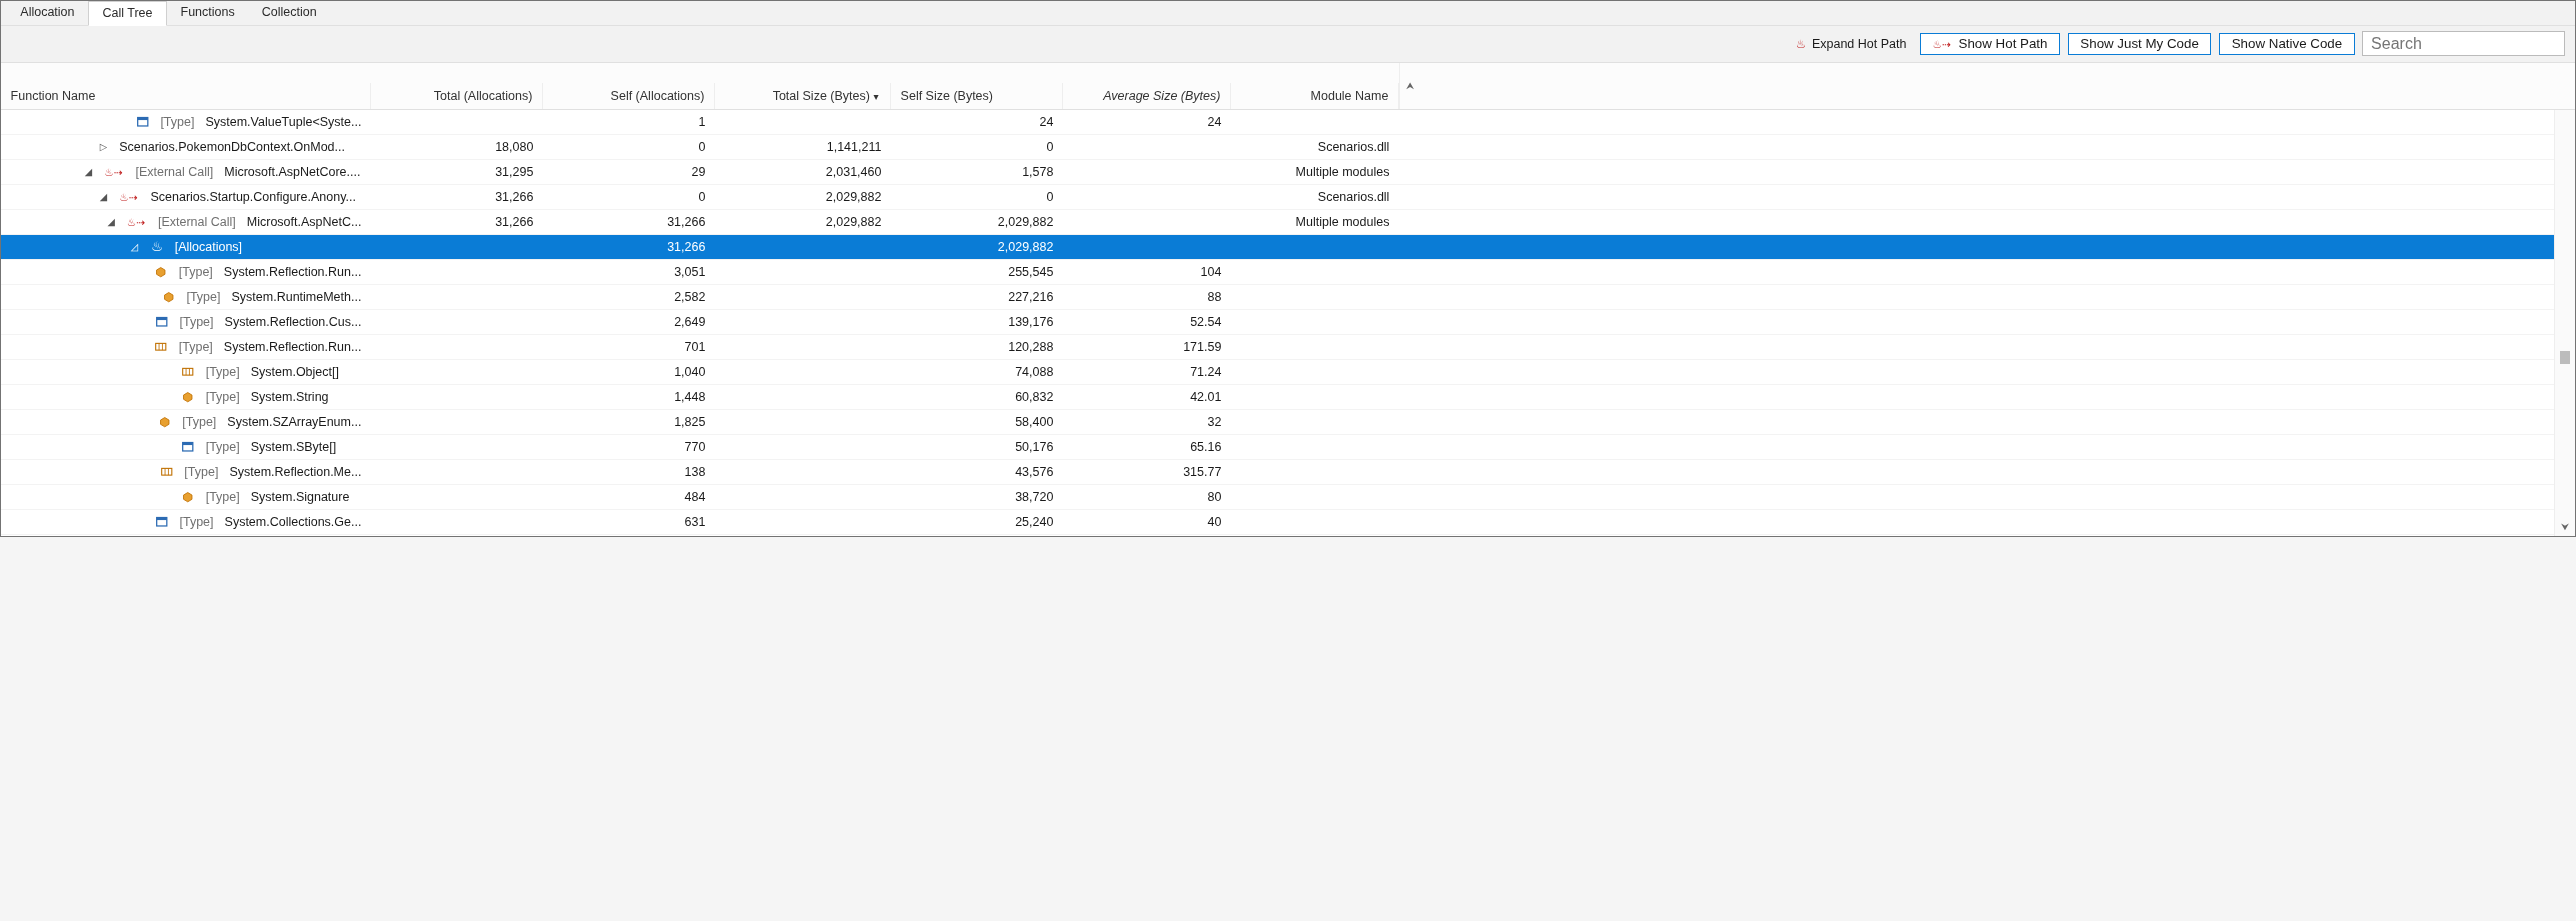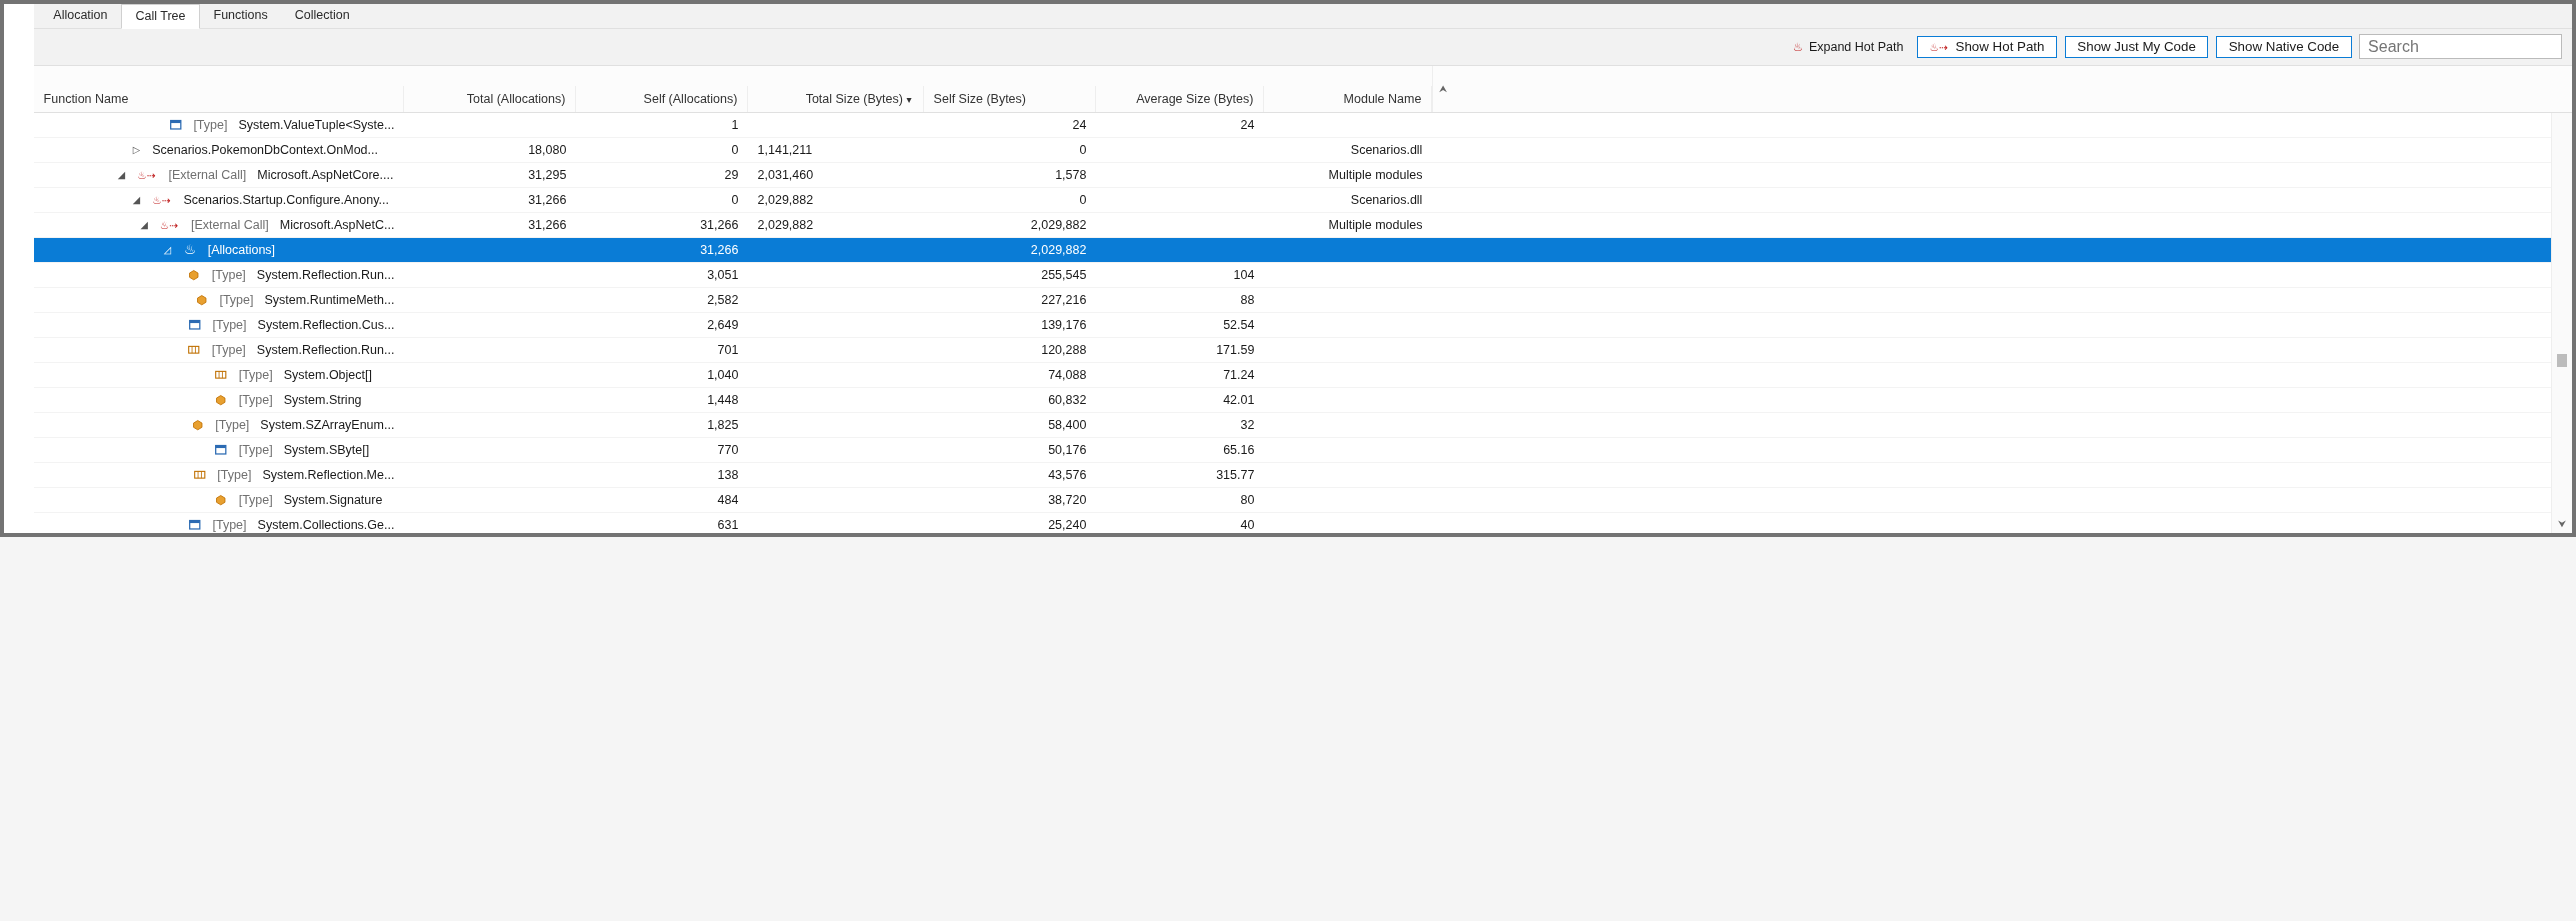--- a/index.html
+++ b/index.html
@@ -4,27 +4,26 @@
 <style>
   * { box-sizing: border-box; margin: 0; padding: 0; }
   body {
     font-family: "Segoe UI", Tahoma, sans-serif;
     font-size: 12.5px;
     background: #f5f5f5;
     color: #1a1a1a;
     overflow: hidden;
   }
   .frame {
-    border: 4px solid #737373;
+    border: 1px solid #737373;
     background: #fff;
     width: 100%;
     height: 537px;
     display: flex;
     flex-direction: column;
-    padding-left: 30px;
   }
   
   .tabstrip {
     display: flex;
     background: #f2f2f2;
     border-bottom: 1px solid #e0e0e0;
     padding-left: 5.8px;
   }
   .tab {
     padding: 3.9px 13.5px 4.8px 13.5px;
@@ -96,21 +95,21 @@
     border-right: 1px solid #eee;
     white-space: nowrap;
     overflow: hidden;
     margin-top: 20px;
   }
   .col-fn   { width: 370px; text-align: left; }
   .col-ta   { width: 172px; text-align: right; }
   .col-sa   { width: 172px; text-align: right; }
   .col-tsb  { width: 176px; text-align: right; }
   .col-ssb  { width: 172px; text-align: left; }
-  .col-asb  { width: 168px; text-align: right; }
+  .col-asb  { width: 168px; text-align: right; font-style: italic; }
   .col-mn   { width: 168px; text-align: right; border-right:none;}
   .col-scroll { width: 21px; border-left:1px solid #eee; display:flex; align-items:center; justify-content:center;}
   .sort-ind { font-size: 8.7px; margin-left: 1.9px; }
   
   .grid {
     flex: 1;
     overflow: hidden;
     position: relative;
     display: flex;
   }
@@ -123,21 +122,21 @@
   }
   .row .cell {
     padding: 0 9.6px;
     white-space: nowrap;
     overflow: hidden;
     text-overflow: ellipsis;
   }
   .row .cell-fn   { width: 370px; display:flex; align-items:center; gap:11px;}
   .row .cell-ta   { width: 172px; text-align: right; }
   .row .cell-sa   { width: 172px; text-align: right; }
-  .row .cell-tsb  { width: 176px; }
+  .row .cell-tsb  { width: 176px; text-align: right; }
   .row .cell-ssb  { width: 172px; text-align: right; }
   .row .cell-asb  { width: 168px; text-align: right; }
   .row .cell-mn   { width: 168px; text-align: right; }
   .row.sel { background:#0a7cd6; color:#fff; }
   .row.sel .cell { border-color: transparent; }
   
   .tree-toggle {
     width: 9.6px;
     display: inline-flex;
     justify-content: center;

